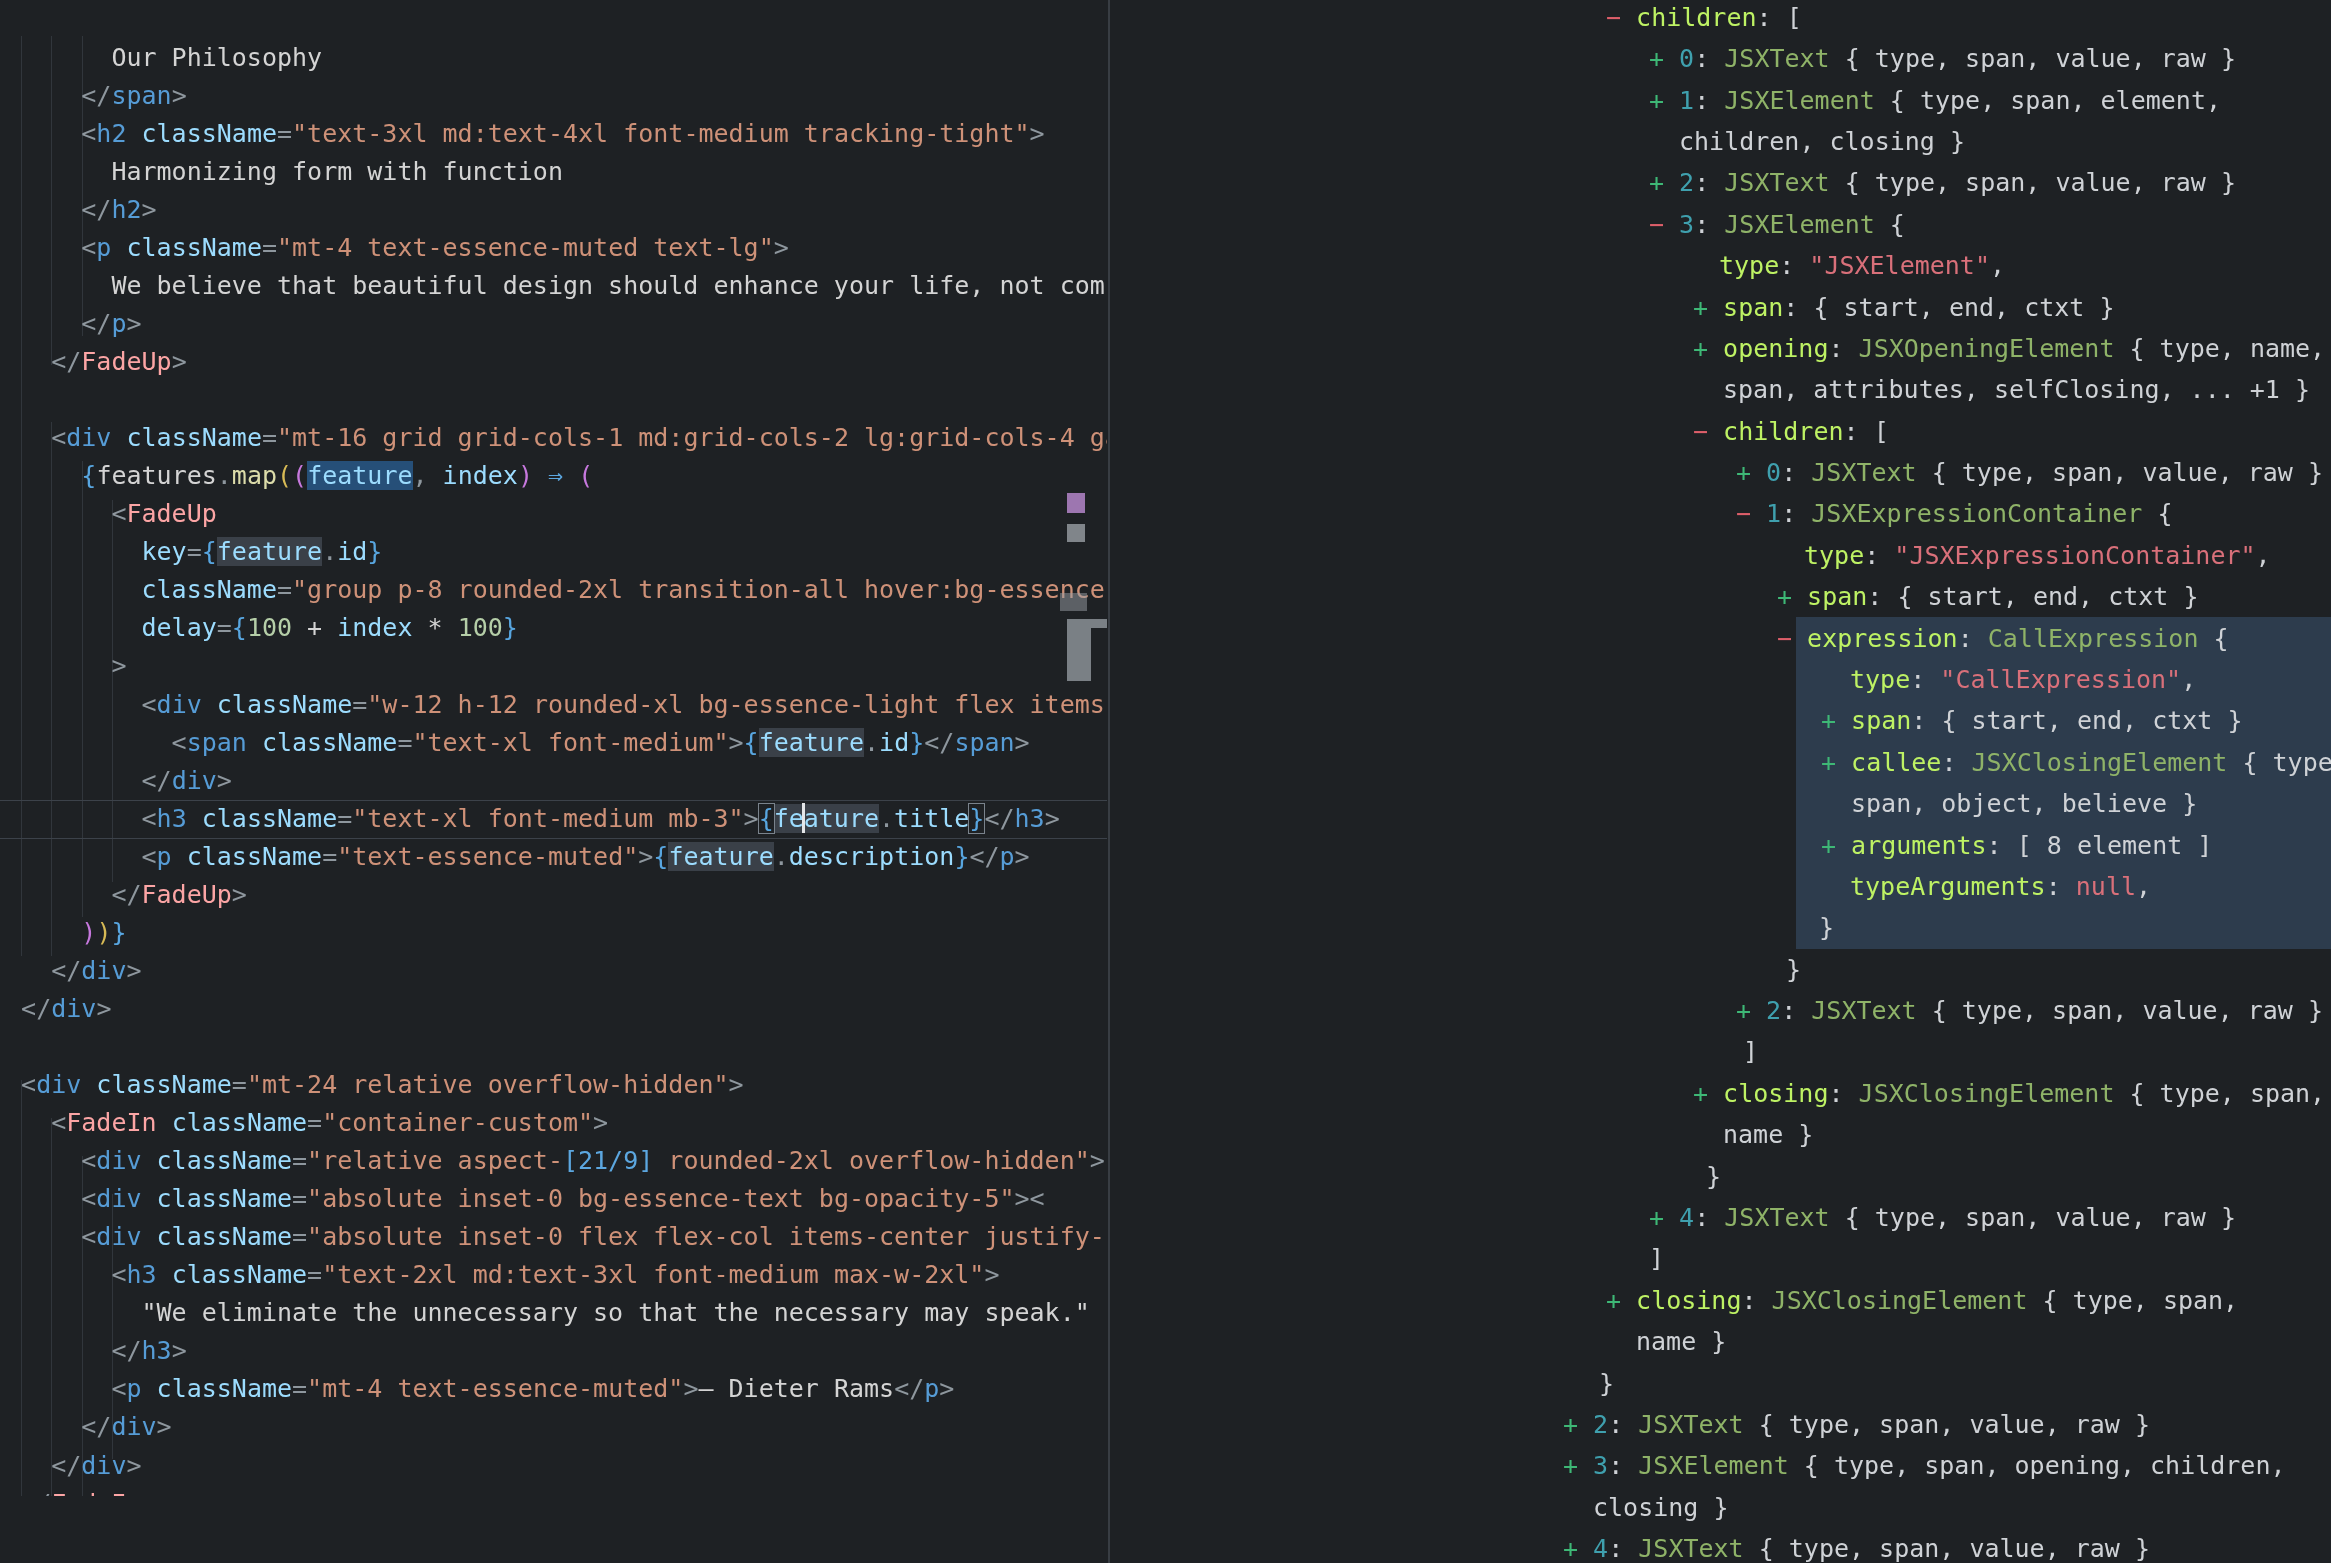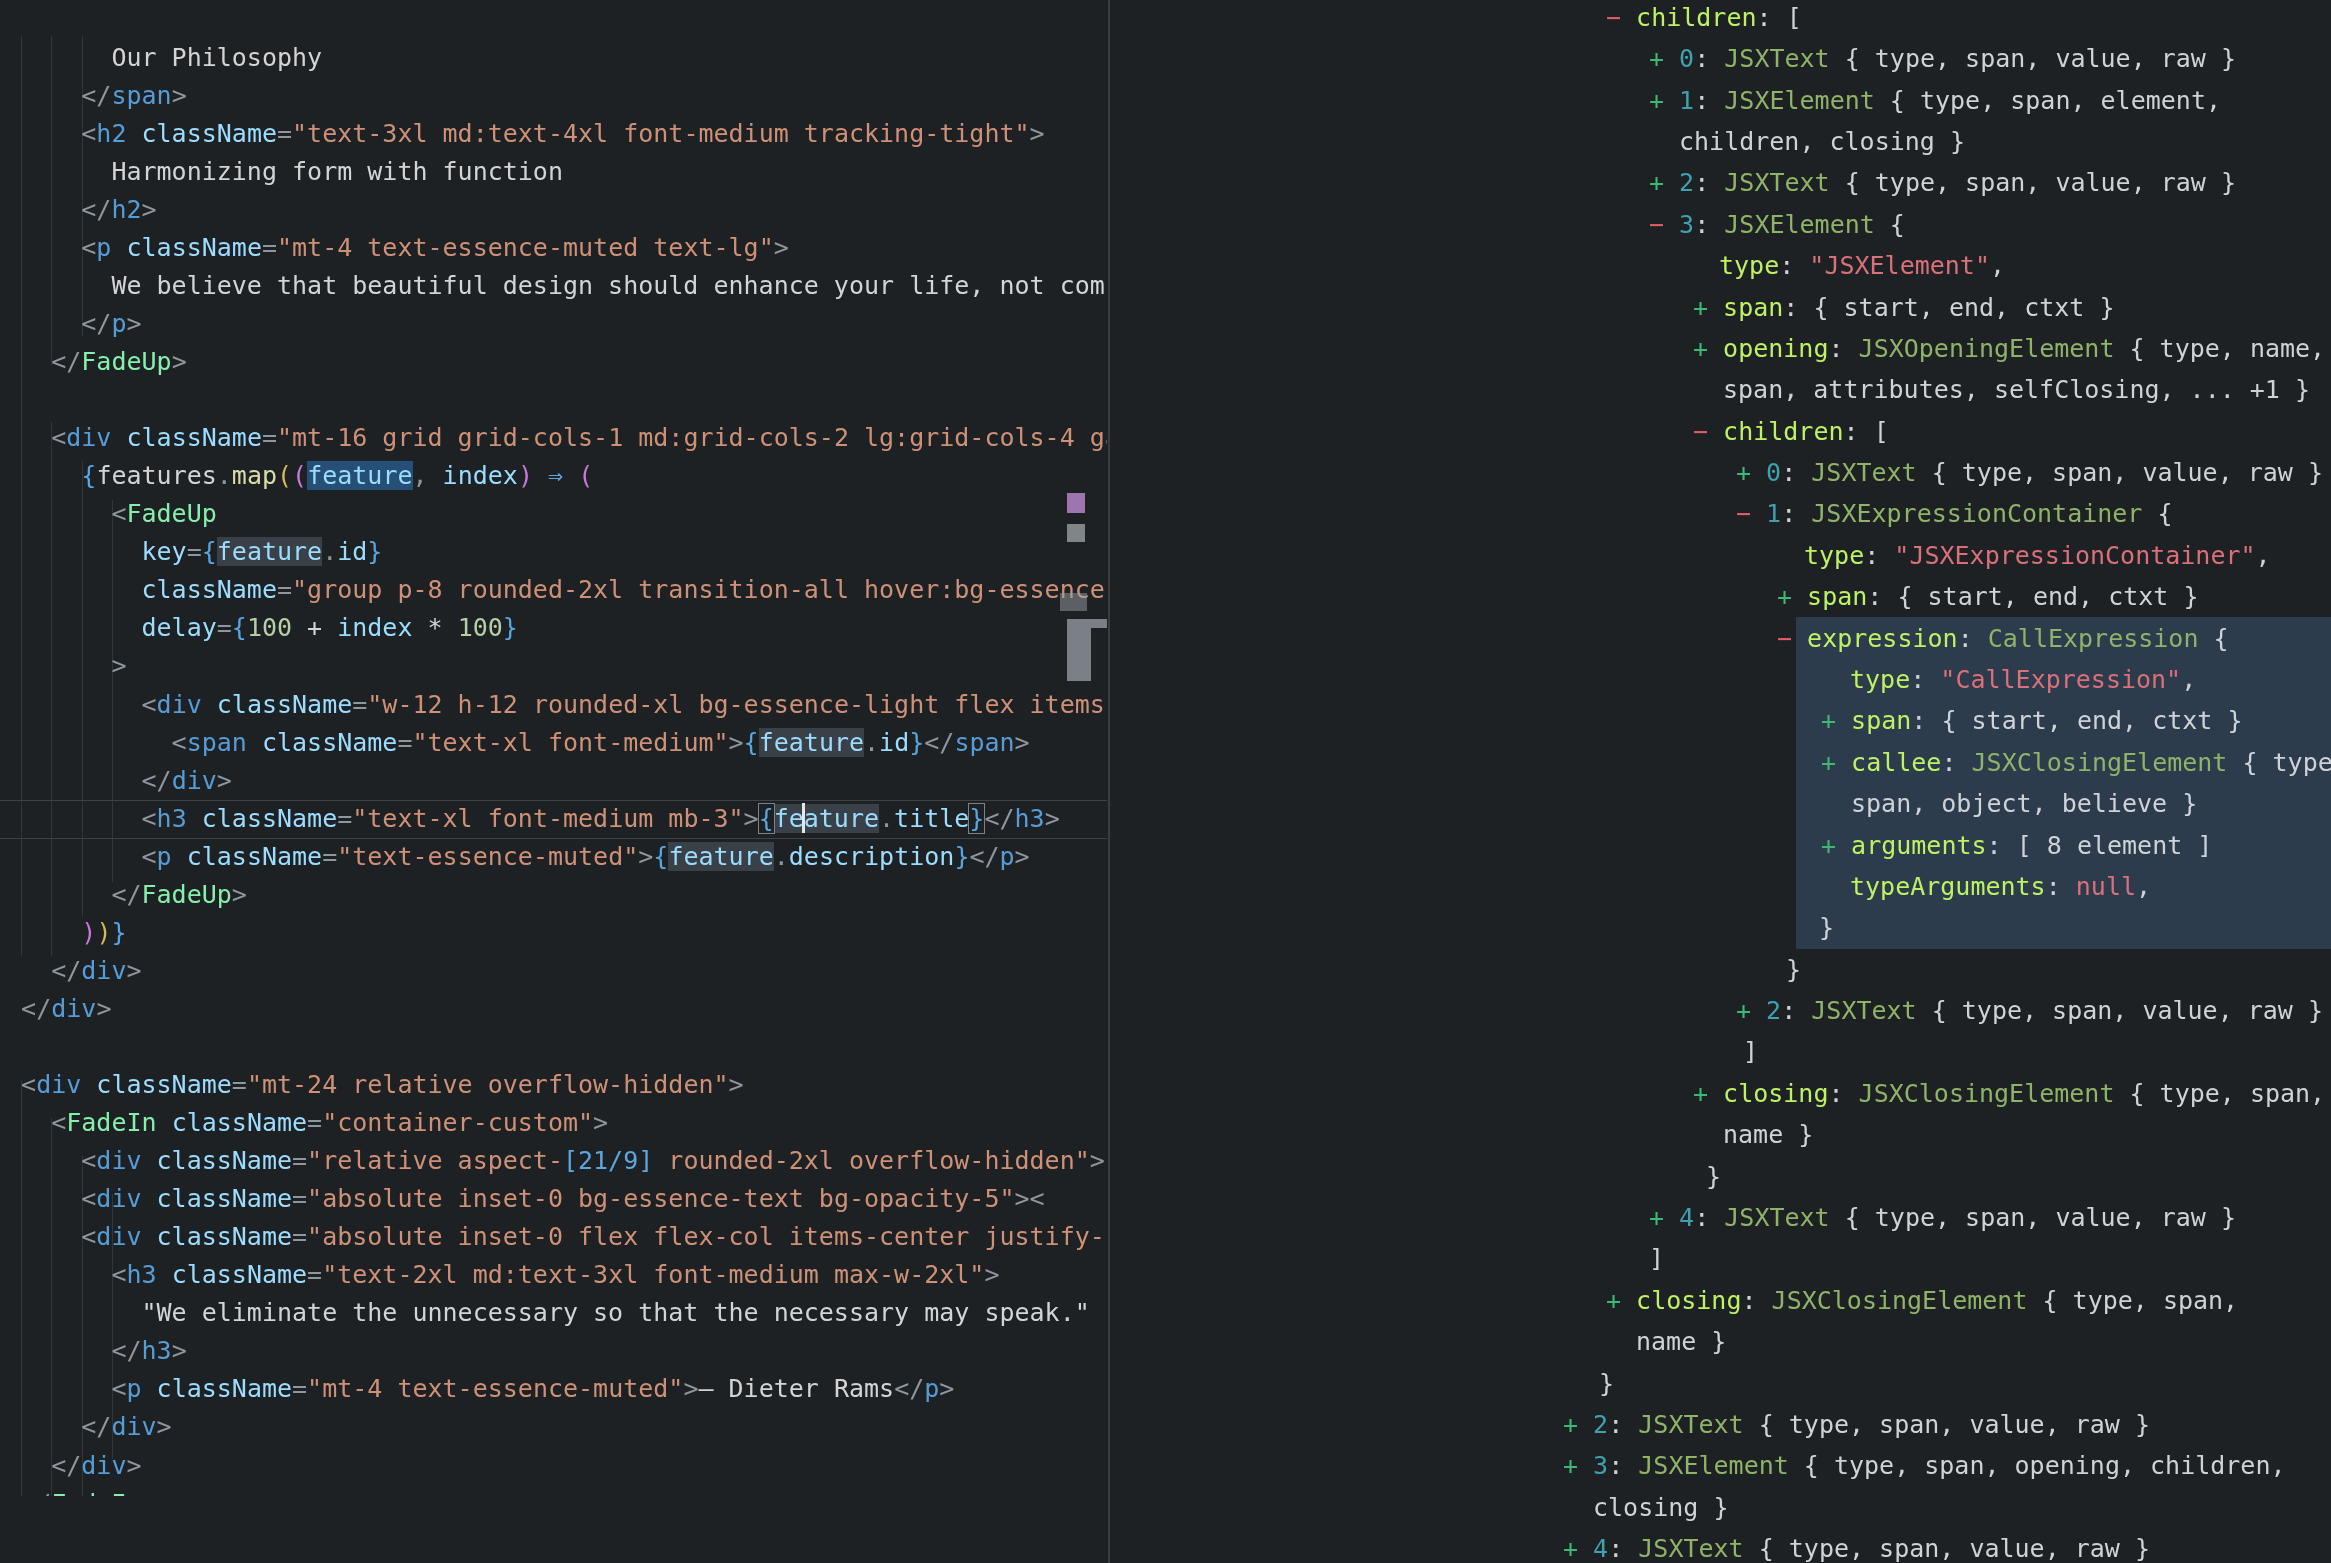--- a/index.html
+++ b/index.html
@@ -5,21 +5,21 @@
   html,body{margin:0;padding:0;background:#1e2124;width:2331px;height:1564px;overflow:hidden;}
   #root{position:relative;width:2331px;height:1564px;background:#1e2124;
         font-family:"DejaVu Sans Mono","Liberation Mono",monospace;font-size:25px;color:#d4d4d4;}
   
   #editor{position:absolute;left:0;top:0;width:1107px;height:1460px;overflow:hidden;margin-top:36px;}
   #code{position:absolute;left:-9px;top:0;width:1273px;white-space:pre;}
   .cl{position:absolute;left:0;height:38px;line-height:38px;white-space:pre;width:1273px;}
   .guide{position:absolute;width:0.9px;background:#31363c;}
   .cur-line-border{position:absolute;left:0;width:1107px;height:0.9px;background:#3c424a;}
   
-  .pn{color:#8e979e}.tag{color:#569cd6}.cmp{color:#86efac}.attr{color:#9cdcfe}
+  .pn{color:#8e979e}.tag{color:#569cd6}.cmp{color:#fca5a5}.attr{color:#9cdcfe}
   .str{color:#ce9178}.txt{color:#d4d4d4}.num{color:#b5cea8}.fn{color:#dcdcaa}
   .var{color:#9cdcfe}.op{color:#d4d4d4}
   .b1{color:#d7ba55}.b2{color:#c678dd}.b3{color:#58a6e0}.arr{color:#5ca7e0}.es{color:#5ca7e0}
   .hlg{background:#3a4048}.hlb{background:#264f78}
   .bm{outline:0.9px solid #7a838c;outline-offset:-0.9px}
   .caret{display:inline-block;width:2.7px;height:30px;background:#e4e6e8;vertical-align:middle;margin:0 -1.4px;position:relative;top:-1.8px}
   
   .smark{position:absolute;}
   
   #divider{position:absolute;left:1108px;top:0;width:1.8px;height:1564px;background:#383d43;}

